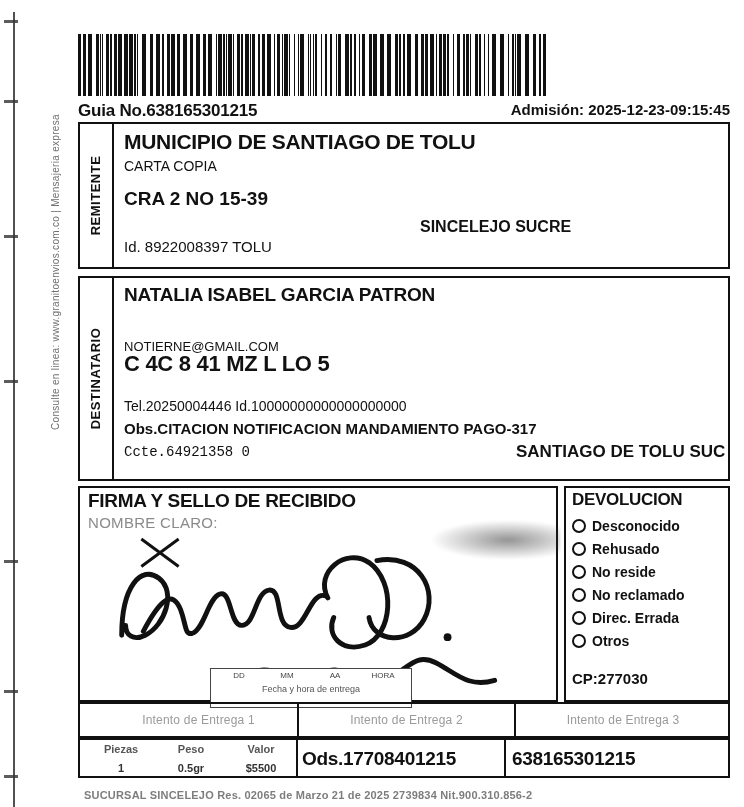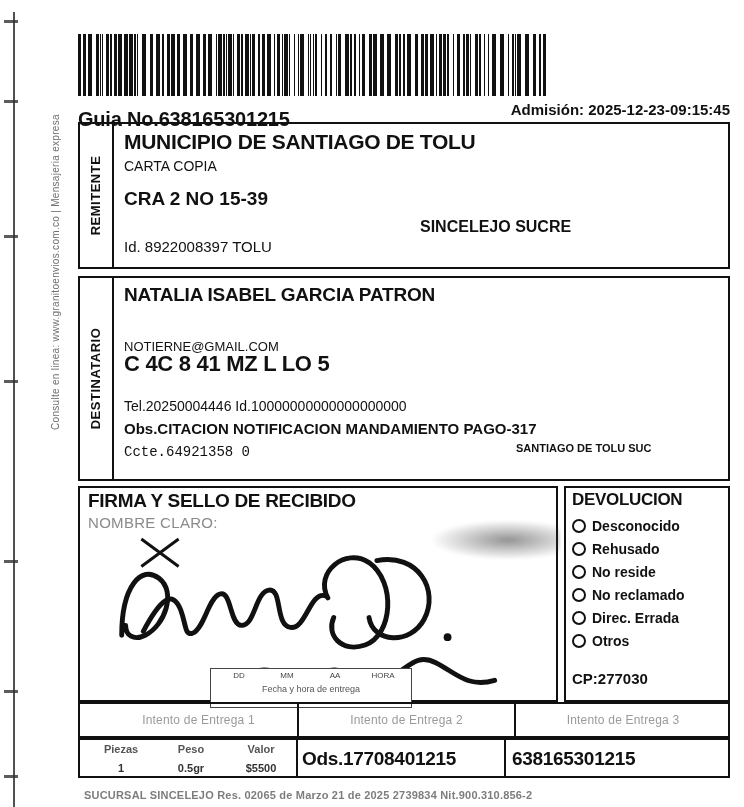--- a/index.html
+++ b/index.html
@@ -19,21 +19,21 @@
   .edge-tick{position:absolute;left:4px;width:14px;height:3px;background:#333;opacity:.8;}
 
   
   .barcode-wrap{position:absolute;left:78px;top:34px;width:600px;height:62px;}
   .barcode{width:100%;height:100%;display:flex;align-items:stretch;}
   .bar{background:#111;}
   .sp{background:transparent;}
 
   
   .guide-row{position:absolute;left:78px;top:101px;width:652px;height:19px;}
-  .guide-no{position:absolute;left:0;top:0;font-weight:bold;font-size:20px;letter-spacing:-0.2px;white-space:nowrap;margin-top:7px;}
+  .guide-no{position:absolute;left:0;top:0;font-weight:bold;font-size:17px;letter-spacing:-0.2px;white-space:nowrap;}
   .admision{position:absolute;right:0;top:0;font-weight:bold;font-size:15px;white-space:nowrap;}
 
   
   .box{position:absolute;border:2px solid #111;box-sizing:border-box;}
   .vlabel{
     position:absolute;left:0;top:0;width:34px;height:100%;
     border-right:2px solid #111;box-sizing:border-box;
     display:flex;align-items:center;justify-content:center;
   }
   .vlabel span{
@@ -50,21 +50,21 @@
   .rem-id{position:absolute;left:44px;top:114px;font-size:15px;}
 
   
   #destinatario{left:78px;top:276px;width:652px;height:205px;}
   .des-name{position:absolute;left:44px;top:6px;font-size:19px;font-weight:bold;letter-spacing:-0.2px;}
   .des-mail{position:absolute;left:44px;top:61px;font-size:13px;}
   .des-addr{position:absolute;left:44px;top:73px;font-size:22px;font-weight:bold;letter-spacing:-0.3px;}
   .des-tel{position:absolute;left:44px;top:120px;font-size:14px;}
   .des-obs{position:absolute;left:44px;top:142px;font-size:15px;font-weight:bold;}
   .des-ccte{position:absolute;left:44px;top:166px;font-size:14px;font-family:Liberation Mono, monospace;}
-  .des-city{position:absolute;left:436px;top:164px;font-size:11px;font-weight:bold;}
+  .des-city{position:absolute;left:436px;top:164px;font-size:17px;font-weight:bold;}
 
   
   #firma{left:78px;top:486px;width:480px;height:216px;}
   .firma-title{position:absolute;left:8px;top:2px;font-size:19px;font-weight:bold;letter-spacing:-0.3px;}
   .firma-sub{position:absolute;left:8px;top:26px;font-size:15px;color:#8a8a8a;letter-spacing:.3px;}
   .dplus{position:absolute;left:160px;top:178px;font-size:15px;font-weight:bold;}
 
   
   .sig{position:absolute;left:0;top:0;width:100%;height:100%;pointer-events:none;}
 

